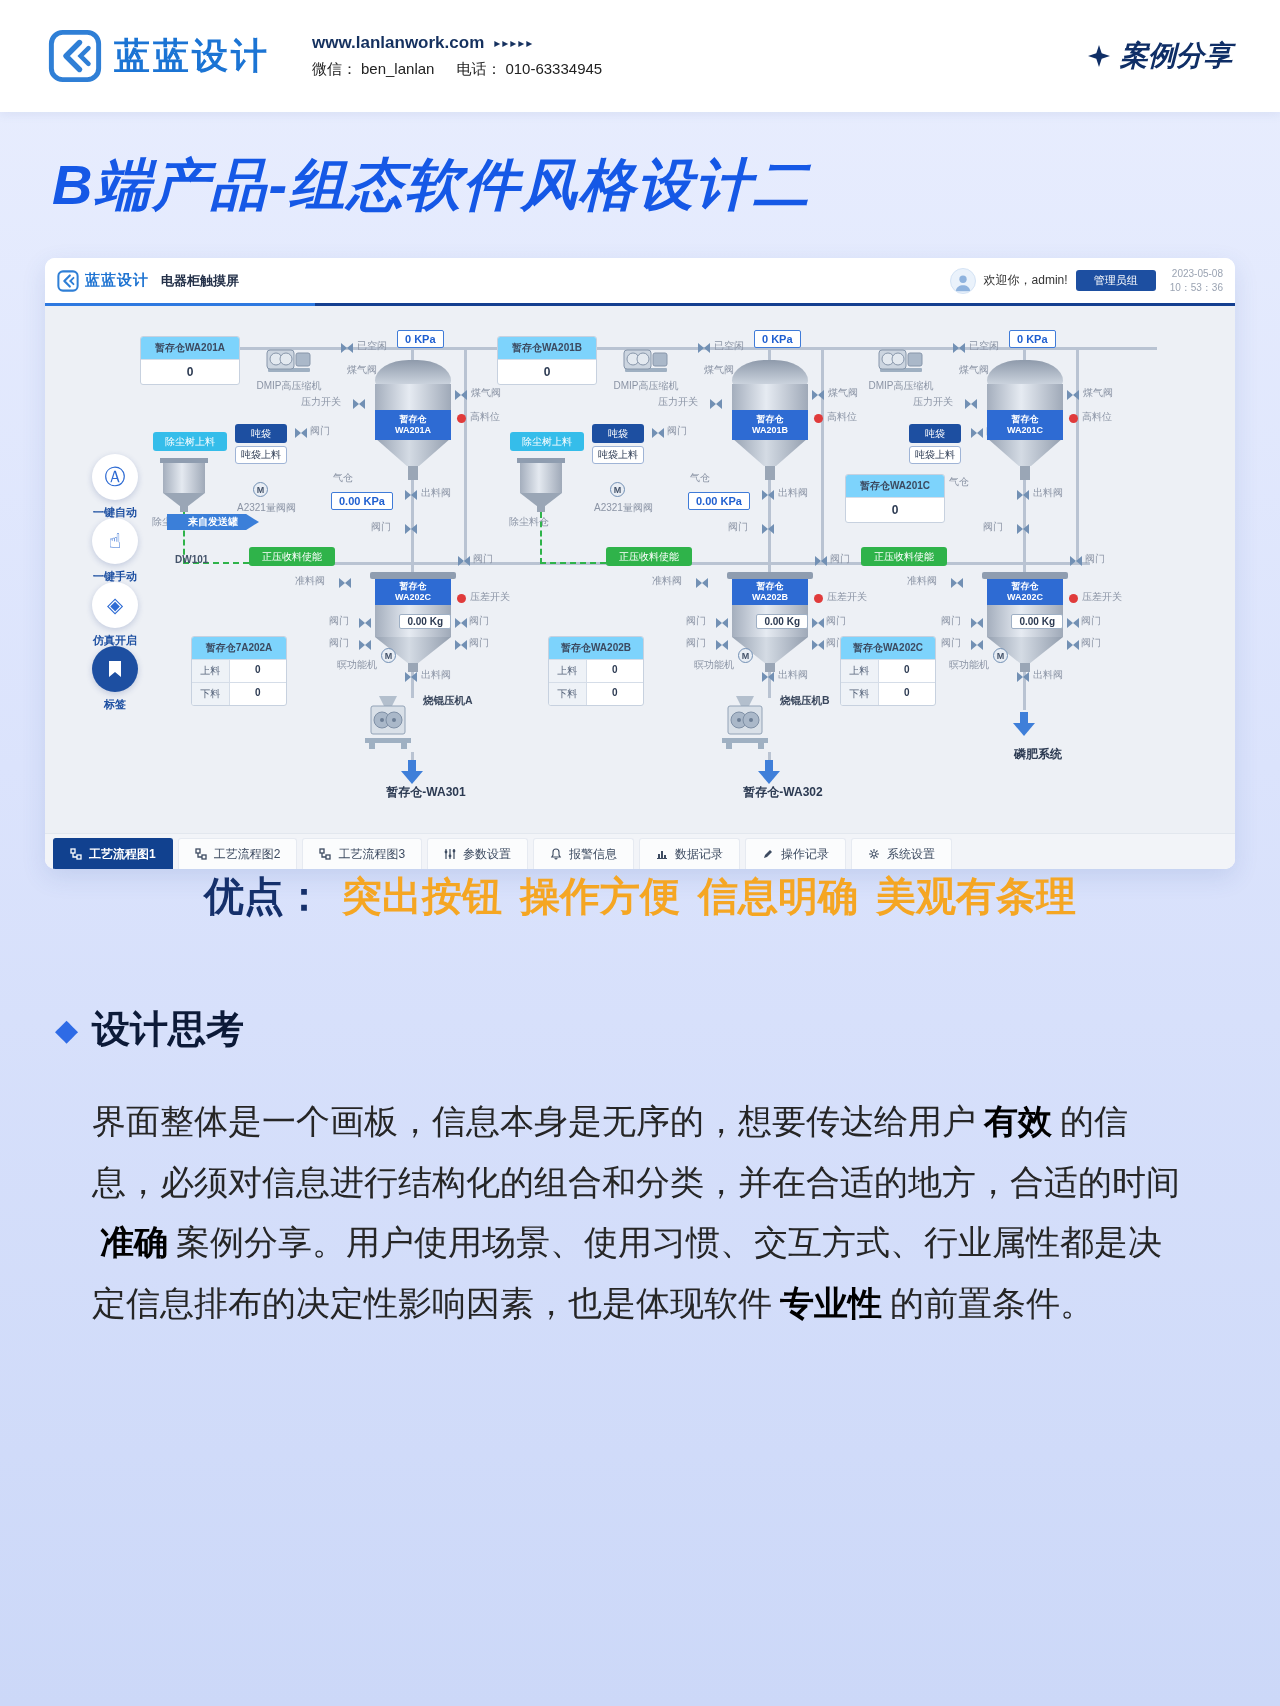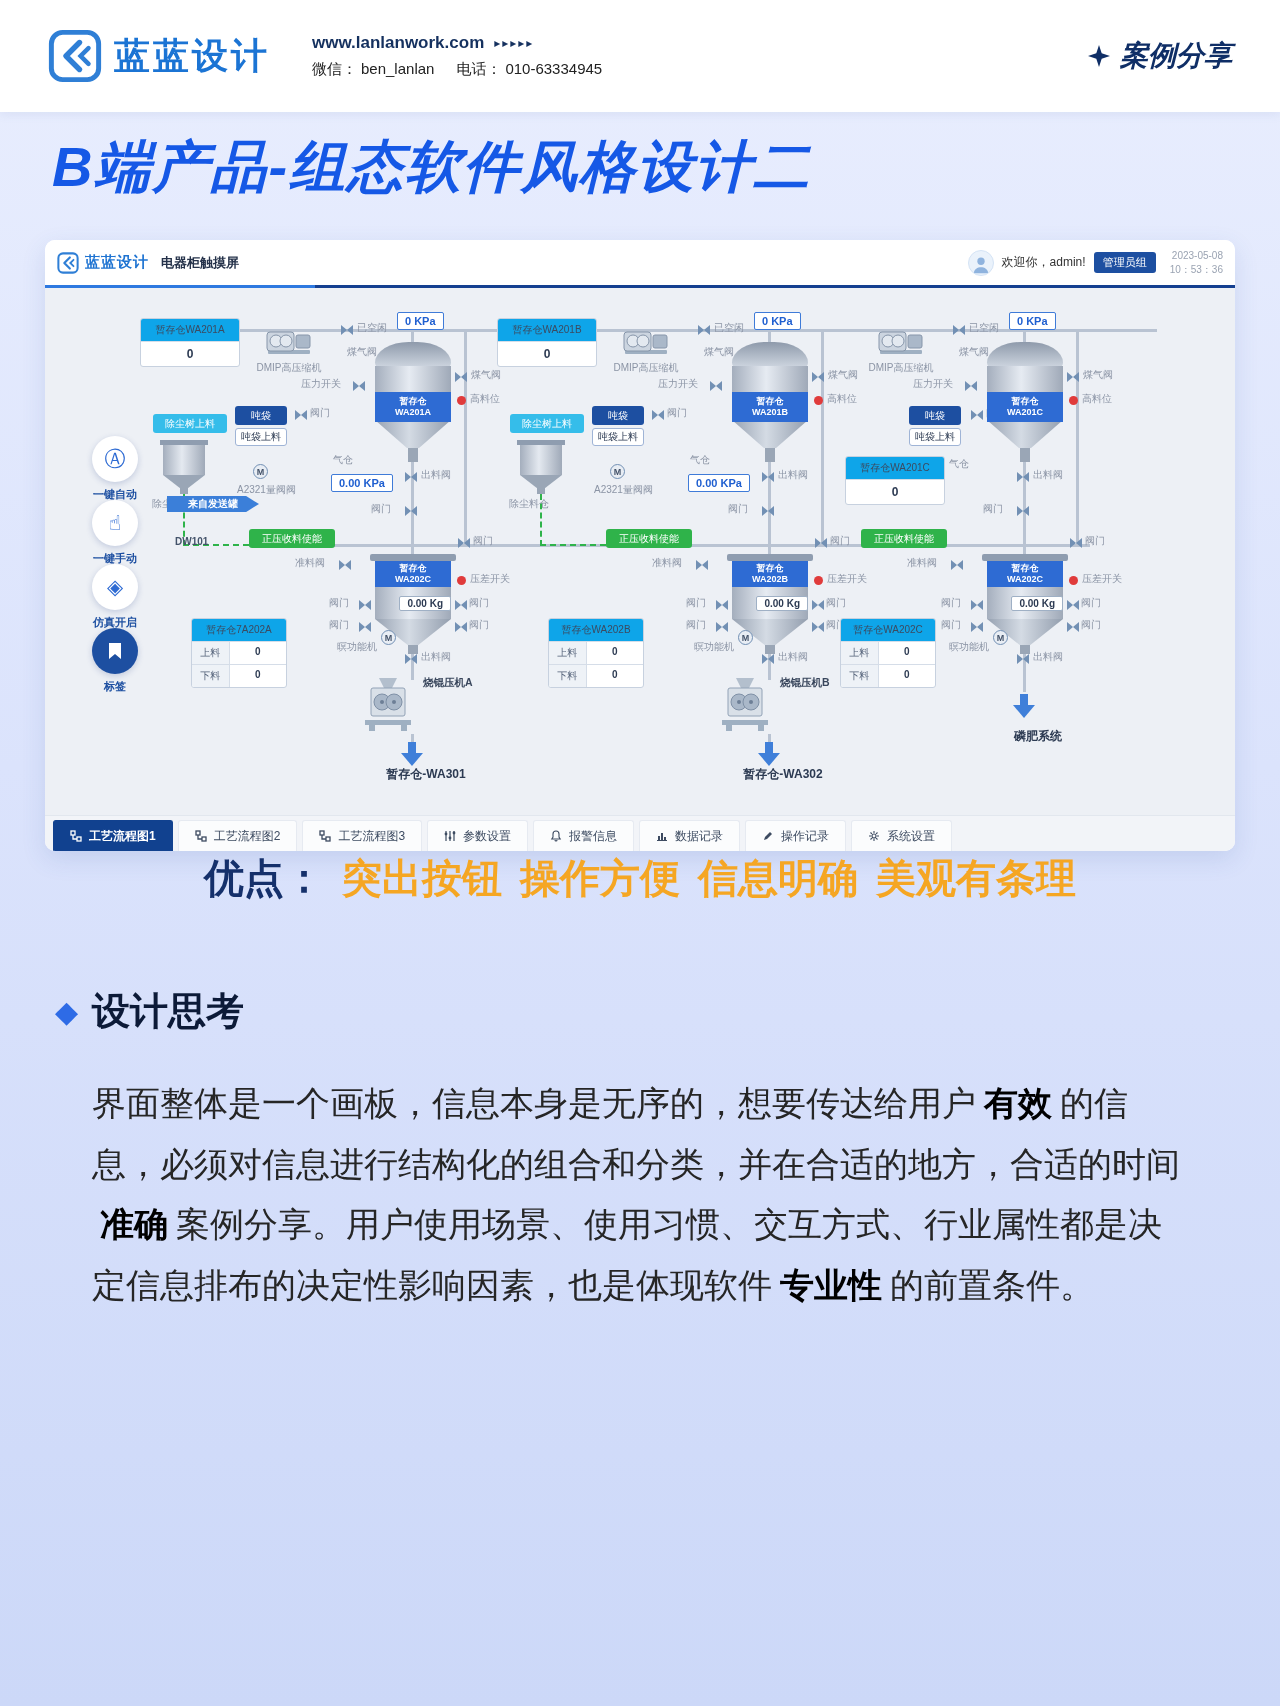--- a/index.html
+++ b/index.html
@@ -8,33 +8,33 @@
 
 .top-header{height:112px;background:#fff;display:flex;align-items:center;padding:0 48px;box-shadow:0 2px 10px rgba(80,100,160,.10)}
 .brand{display:flex;align-items:center;gap:12px}
 .logo-mark{width:54px;height:54px}
 .logo-text{font-size:36px;font-weight:900;color:#1b74d4;letter-spacing:3px}
 .contact{margin-left:42px}
 .site-row{display:flex;align-items:center;gap:10px;font-weight:700;color:#15315f;font-size:17px}
 .arrows{font-size:12px;letter-spacing:2px;color:#15315f}
 .wechat-row{margin-top:7px;font-size:15px;color:#222;display:flex;gap:4px}
 .case-share{margin-left:auto;display:flex;align-items:center;gap:10px;font-size:28px;font-weight:900;font-style:italic;color:#0f2e66}
-.poster-title{margin:18px 0 0 52px;font-size:56px;font-weight:900;font-style:italic;color:#1558e6;letter-spacing:2px}
+.poster-title{margin:36px 0 0 52px;font-size:56px;font-weight:900;font-style:italic;color:#1558e6;letter-spacing:2px}
 
 .shot{margin:34px 45px 0;background:#fff;border-radius:10px;box-shadow:0 8px 24px rgba(60,90,160,.14);overflow:hidden}
 .sc-header{height:45px;display:flex;align-items:center;padding:0 12px;background:#fff}
 .sc-logo{width:22px;height:22px}
 .sc-logo-text{font-size:15px;font-weight:900;color:#1f74d2;letter-spacing:1px;margin-left:6px}
 .sc-app{font-size:13px;font-weight:700;color:#25324a;margin-left:12px}
 .alarm-pill{margin-left:140px;height:27px;display:flex;align-items:center;gap:8px;background:#fdeded;border-radius:4px;padding:0 14px;color:#e03b3b;font-size:12px;cursor:pointer}
 .alarm-gap{width:24px}
 .sc-user{margin-left:auto;display:flex;align-items:center;gap:8px}
 .avatar{width:26px;height:26px;border-radius:50%;background:#eaf2fb;border:1px solid #d4e3f5;overflow:hidden;display:flex;align-items:flex-end;justify-content:center}
 .welcome{font-size:12px;color:#333}
-.badge{background:#1d4fa1;color:#fff;font-size:11px;padding:3px 9px;border-radius:3px;cursor:pointer}
+.badge{background:#1d4fa1;color:#fff;font-size:11px;padding:3px 18px;border-radius:3px;cursor:pointer}
 .dt{font-size:10px;color:#9aa3b2;text-align:right;line-height:1.35;margin-left:6px}
 .sc-divider{height:3px;background:linear-gradient(90deg,#2e79e0 0,#2e79e0 270px,#143f90 270px)}
 .sc-canvas{position:relative;height:527px;background:#edf0f5;overflow:hidden}
 
 .sc-tabs{height:36px;background:#f2f4f8;border-top:1px solid #e2e7ee;display:flex;align-items:stretch;padding-left:8px;gap:5px}
 .tab{display:flex;align-items:center;gap:7px;padding:6px 16px;font-size:12px;color:#3d4b61;background:#fbfcfd;border:1px solid #e6eaf1;border-bottom:none;margin-top:4px;border-radius:3px 3px 0 0;cursor:pointer;white-space:nowrap}
 .tab.active{background:#11418f;color:#fff;border-color:#11418f;font-weight:700}
 .tab svg{width:12px;height:12px;flex:none}
 
 .side-btn{position:absolute;left:22px;width:96px;text-align:center;cursor:pointer;z-index:6}
@@ -56,21 +56,21 @@
 .v::after{right:0;border-right:6px solid #7290b4}
 .dot{position:absolute;width:9px;height:9px;border-radius:50%;background:#e03b3b}
 .db{position:absolute;background:#fff;border:1px solid #3f7bd8;color:#1f5fd0;font-weight:700;font-size:11px;padding:2px 7px;border-radius:2px;white-space:nowrap}
 .mcirc{position:absolute;width:15px;height:15px;border-radius:50%;background:#e8edf4;border:1px solid #7290b4;color:#44536a;font-size:9px;font-weight:700;display:flex;align-items:center;justify-content:center}
 .btn{position:absolute;border:none;color:#fff;font-size:10px;border-radius:3px;cursor:pointer;padding:0;font-family:inherit;display:flex;align-items:center;justify-content:center}
 .btn.cyan{background:#35bdea;width:74px;height:19px}
 .btn.navy{background:#1d4fa1;width:52px;height:19px}
 .btn.white{background:#fff;color:#2c3a52;border:1px solid #9fb4d6;width:52px;height:18px}
 .btn.green{background:#2fb34a;width:86px;height:19px}
 .card{position:absolute;background:#fff;border:1px solid #c7d1df;border-radius:3px;overflow:hidden;font-size:10px}
-.card-h{background:#0ea5e9;color:#3c4a60;text-align:center;padding:4px 2px;font-weight:400;border-bottom:1px solid #d5dde8}
+.card-h{background:#7dd3fc;color:#3c4a60;text-align:center;padding:4px 2px;font-weight:700;border-bottom:1px solid #d5dde8}
 .card-v{text-align:center;padding:5px 0;color:#2c3a52;font-weight:700;font-size:12px}
 .bin-card{width:100px}
 .lower-card{width:96px}
 .lower-card .row{display:flex}
 .lower-card .row + .row{border-top:1px solid #d5dde8}
 .cell{padding:4px 0;text-align:center}
 .cell.l{width:40%;background:#eef2f7;color:#55637a;border-right:1px solid #d5dde8}
 .cell.r{width:60%;color:#2c3a52;font-weight:700}
 
 .silo-top{position:absolute;width:76px;height:120px}

